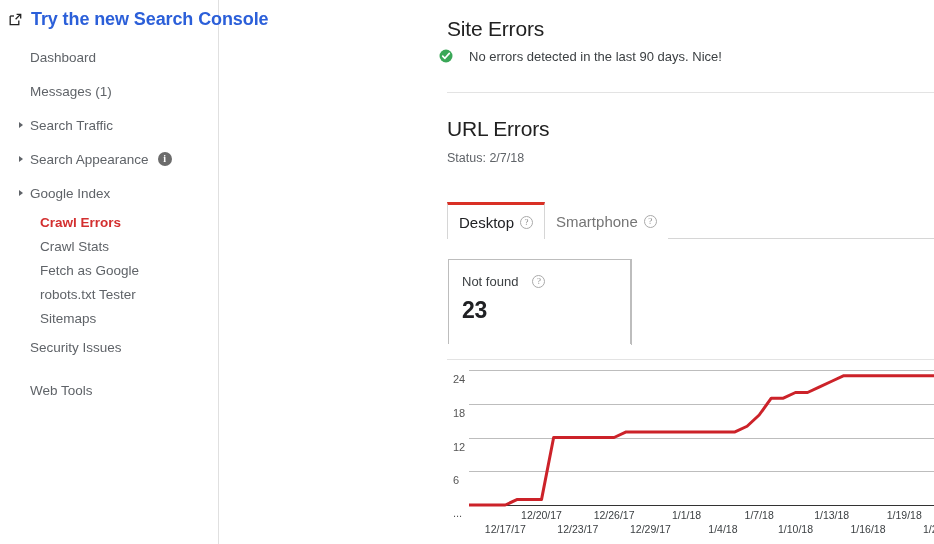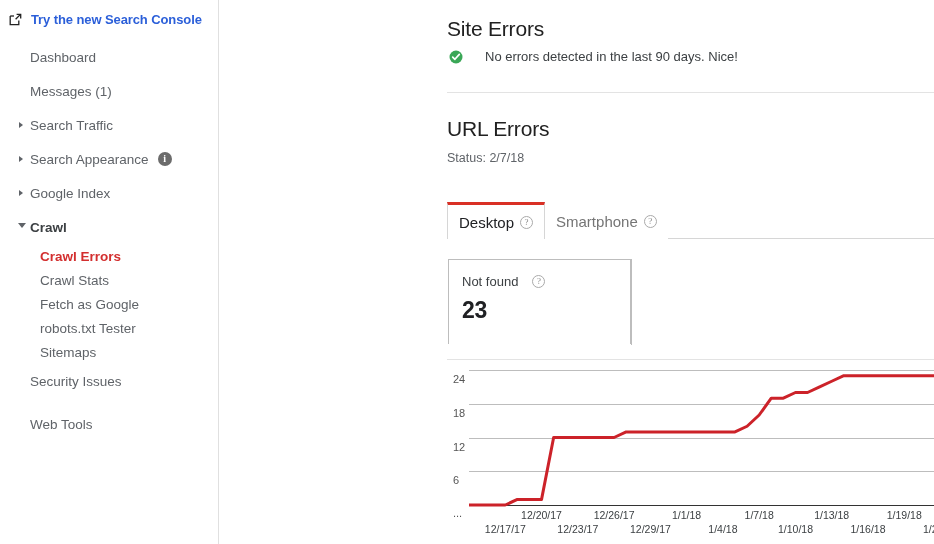--- a/index.html
+++ b/index.html
@@ -30,21 +30,21 @@
     gap: 9px;
   }
   .promo .ext-icon {
     width: 13px; height: 13px;
     flex: 0 0 13px;
     position: relative;
     color: #222;
   }
   .promo .ext-icon svg { display:block; }
   .promo-label {
-    font-size: 13px;
+    font-size: 18px;
     color: #2b5fd9;
     font-weight: 600;
     letter-spacing: -0.1px;
     white-space: nowrap;
   }
   .nav { margin-top: 8px; }
   .nav-item {
     display: flex;
     align-items: center;
     height: 34px;
@@ -99,22 +99,22 @@
     overflow: hidden;
   }
   .section-title {
     font-size: 21px;
     color: #212121;
     font-weight: 400;
     letter-spacing: -0.2px;
   }
   #site-errors-title { position: absolute; left: 228px; top: 17px; }
   .status-row {
-    position: absolute; left: 230px; top: 49px;
-    display: flex; align-items: flex-end; gap: 22px;
+    position: absolute; left: 220px; top: 49px;
+    display: flex; align-items: flex-start; gap: 16px;
   }
   .check-icon { width: 14px; height: 14px; flex: 0 0 14px; }
   .status-text { font-size: 13px; color: #3c4043; }
   .hr {
     position: absolute;
     left: 228px; right: 0;
     height: 1px;
     background: #e3e3e3;
   }
   #hr-1 { top: 92px; }
@@ -257,24 +257,20 @@
         <span class="caret"></span>
         <span>Search Appearance</span>
         <span class="info-badge">i</span>
       </div>
 
       <div class="nav-item">
         <span class="caret"></span>
         <span>Google Index</span>
       </div>
 
-      <div class="nav-item expanded">
-        <span class="caret open"></span>
-        <span>Crawl</span>
-      </div>
 
       <div class="nav-item sub active">
         <span>Crawl Errors</span>
       </div>
       <div class="nav-item sub">
         <span>Crawl Stats</span>
       </div>
       <div class="nav-item sub">
         <span>Fetch as Google</span>
       </div>

